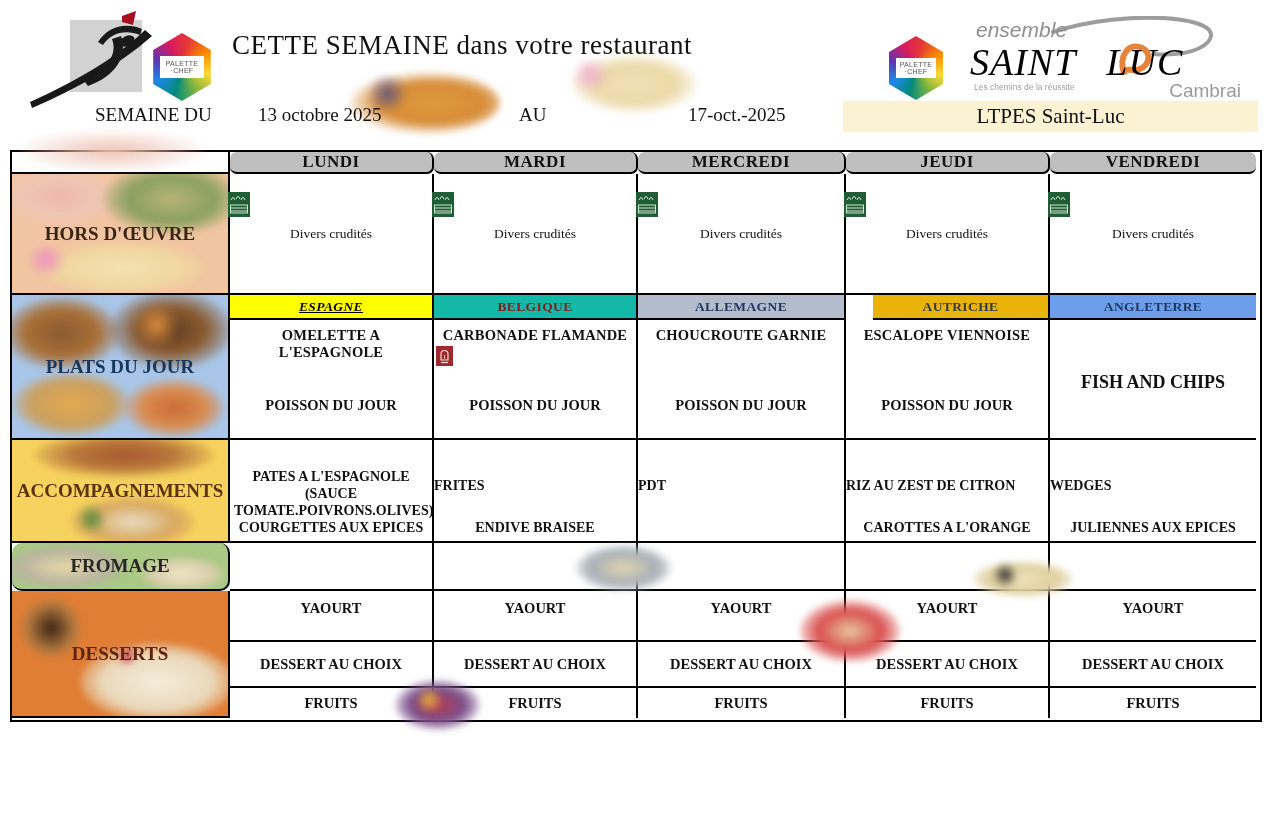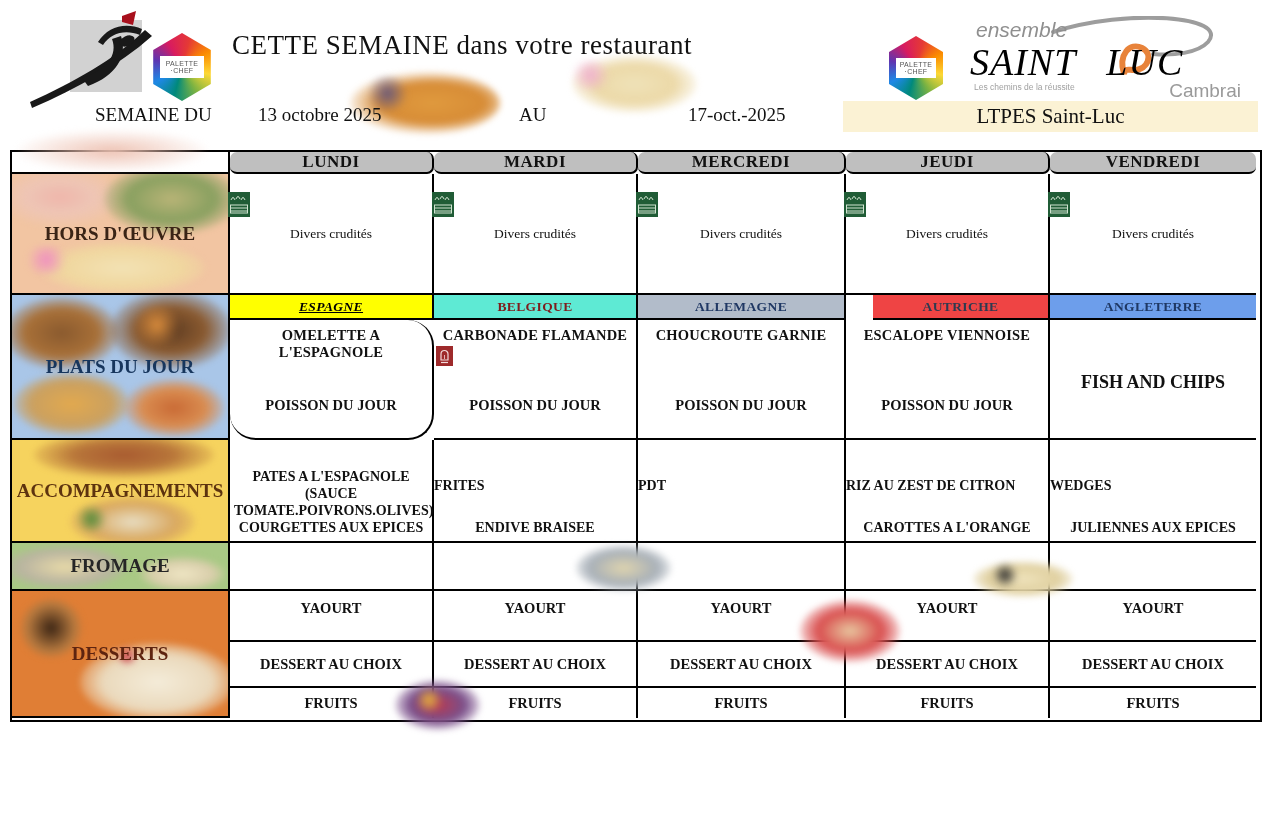--- a/index.html
+++ b/index.html
@@ -57,23 +57,23 @@
   .lab-plats{background:#a9c6e8;color:#17365d;}
   .lab-acc{background:#f6d35e;color:#5d330f;}
   .lab-fro{background:#a9c985;color:#262626;}
   .lab-des{background:#e07e35;color:#5e2410;}
 
   .horscell{display:flex;align-items:center;justify-content:center;font-size:13.5px;}
   .banner{display:flex;align-items:center;justify-content:center;
           font-size:13.5px;font-weight:bold;letter-spacing:.4px;}
   .b-esp{background:#ffff00;color:#000;}
   .b-esp span{font-style:italic;text-decoration:underline;}
-  .b-bel{background:#5eead4;color:#7f1d1d;}
+  .b-bel{background:#14b8a6;color:#7f1d1d;}
   .b-all{background:#b2bcca;color:#203864;}
-  .b-aut{background:#ef4444;color:#2e3a50;margin-left:27px;}
+  .b-aut{background:#eab308;color:#2e3a50;margin-left:27px;}
   .b-ang{background:#6d9eeb;color:#1f3864;}
 
   .dish-name{position:absolute;left:0;right:0;top:7px;text-align:center;
              font-size:14.5px;font-weight:bold;letter-spacing:.2px;}
   .poisson{position:absolute;left:0;right:0;bottom:24px;text-align:center;
            font-size:14.5px;font-weight:bold;}
   .fish-center{position:absolute;left:0;right:0;top:52px;text-align:center;
                font-size:18px;font-weight:bold;}
 
   .acc-lines{position:absolute;left:4px;right:4px;top:28px;text-align:center;
@@ -240,21 +240,21 @@
     <div class="cell banner b-all" style="grid-column:4;grid-row:3;">
         <span>ALLEMAGNE</span>
       </div>
     <div class="cell banner b-aut" style="grid-column:5;grid-row:3;">
         <span>AUTRICHE</span>
       </div>
     <div class="cell banner b-ang lastcol" style="grid-column:6;grid-row:3;">
         <span>ANGLETERRE</span>
       </div>
 
-    <div class="cell" style="grid-column:2;grid-row:4;border-radius:26px;">
+    <div class="cell" style="grid-column:2;grid-row:4;">
       <div class="dish-name">OMELETTE A L'ESPAGNOLE</div>
       <div class="poisson">POISSON DU JOUR</div>
     </div>
     <div class="cell" style="grid-column:3;grid-row:4;">
       <div class="dish-name">CARBONADE FLAMANDE</div>
       <svg class="stamp-red" viewBox="0 0 17 20">
           <rect width="17" height="20" fill="#9e2a2b"></rect>
           <path d="M5,8 a3.5,3.5 0 0 1 7,0 v6 h-7 z" fill="none" stroke="#f2d9d9" stroke-width="1.2"></path>
           <line x1="5" y1="16.5" x2="12" y2="16.5" stroke="#f2d9d9" stroke-width="1.2"></line>
           <line x1="8.5" y1="9" x2="8.5" y2="13" stroke="#f2d9d9" stroke-width="0.8"></line>
@@ -296,21 +296,21 @@
     </div>
     <div class="cell" style="grid-column:5;grid-row:5;">
       <div class="acc-top">RIZ AU ZEST DE CITRON</div>
       <div class="acc-bottom">CAROTTES A L'ORANGE</div>
     </div>
     <div class="cell lastcol" style="grid-column:6;grid-row:5;">
       <div class="acc-top">WEDGES</div>
       <div class="acc-bottom">JULIENNES AUX EPICES</div>
     </div>
 
-    <div class="cell labelcell lab-fro" style="grid-column:1;grid-row:6;">
+    <div class="cell labelcell lab-fro" style="grid-column:1;grid-row:6;border-radius:10px;">
       <div class="blob" style="left:-10px;top:2px;width:125px;height:44px;background:radial-gradient(ellipse,#e8daa8 0%,#b9b4a0 50%,rgba(255,255,255,0) 80%);"></div>
       <div class="blob" style="left:128px;top:14px;width:85px;height:34px;background:radial-gradient(ellipse,#efe6c4 0%,#d9ceab 50%,rgba(255,255,255,0) 80%);"></div>
       <span style="position:relative;z-index:2;">FROMAGE</span>
     </div>
     <div class="cell" style="grid-column:2;grid-row:6;"></div>
     <div class="cell" style="grid-column:3;grid-row:6;">
       <div class="blob" style="right:-35px;top:2px;width:95px;height:46px;background:radial-gradient(ellipse,#dfd4ae 0%,#a8b0b8 50%,rgba(255,255,255,0) 80%);z-index:3;"></div>
     </div>
     <div class="cell" style="grid-column:4;grid-row:6;"></div>
     <div class="cell" style="grid-column:5;grid-row:6;">

